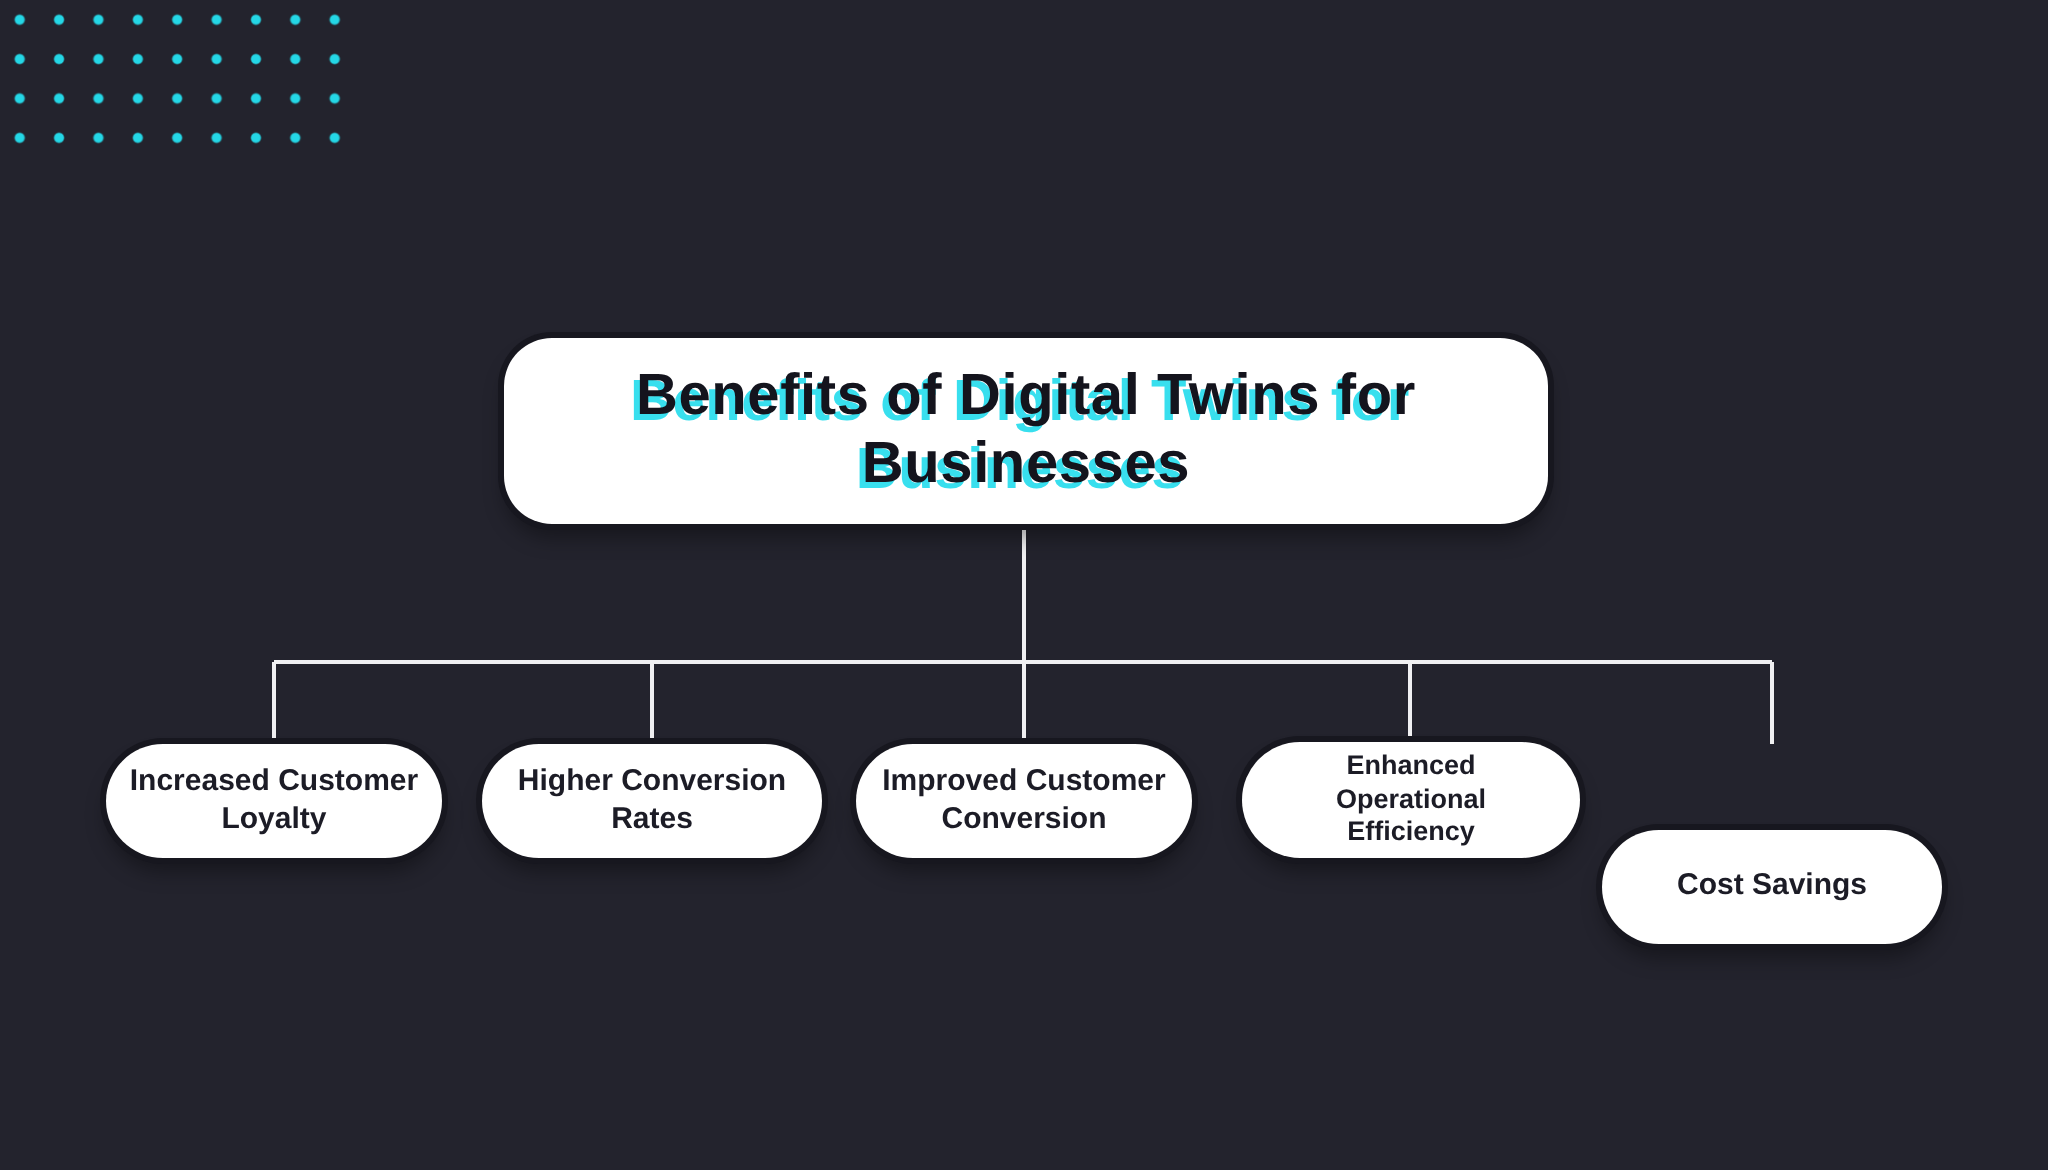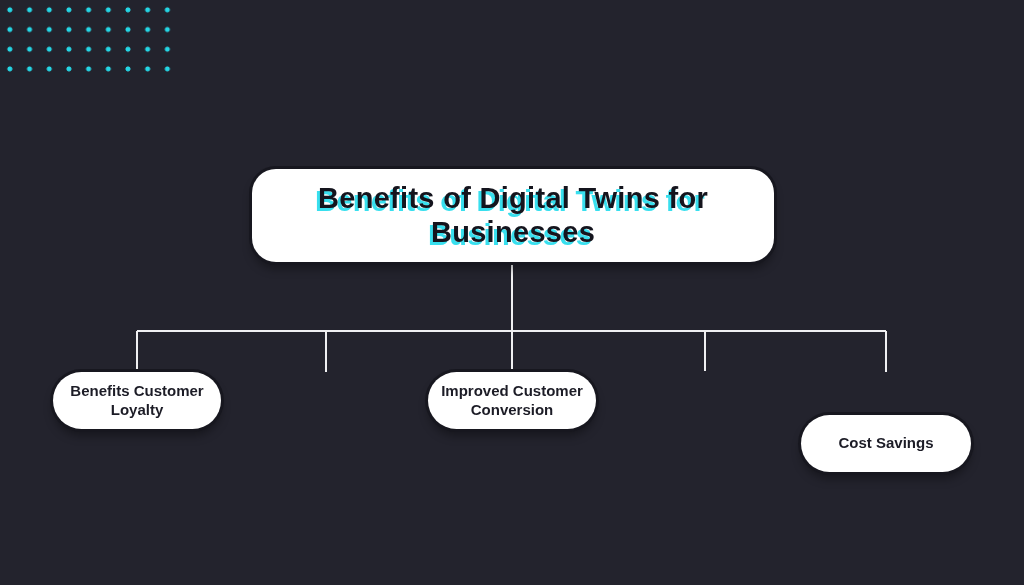--- a/index.html
+++ b/index.html
@@ -92,26 +92,32 @@
 
   <svg class="connectors" viewBox="0 0 1024 585" aria-hidden="true">
     <path d="M512 262 V331 M137 331 H886 M137 331 V372 M326 331 V372 M512 331 V372 M705 331 V371 M886 331 V372"></path>
   </svg>
 
   <div class="node root">
     <span>Benefits of Digital Twins for Businesses</span>
   </div>
 
   <div class="node child c1">
-    <span>Benefits Customer Loyalty</span>
+    <span>Increased Customer Loyalty</span>
   </div>
 
+  <div class="node child c2">
+    <span>Higher Conversion Rates</span>
+  </div>
 
   <div class="node child c3">
     <span>Improved Customer Conversion</span>
   </div>
 
+  <div class="node child c4">
+    <span>Enhanced Operational Efficiency</span>
+  </div>
 
   <div class="node child c5">
     <span>Cost Savings</span>
   </div>
 
 </div>
 
 </body></html>

